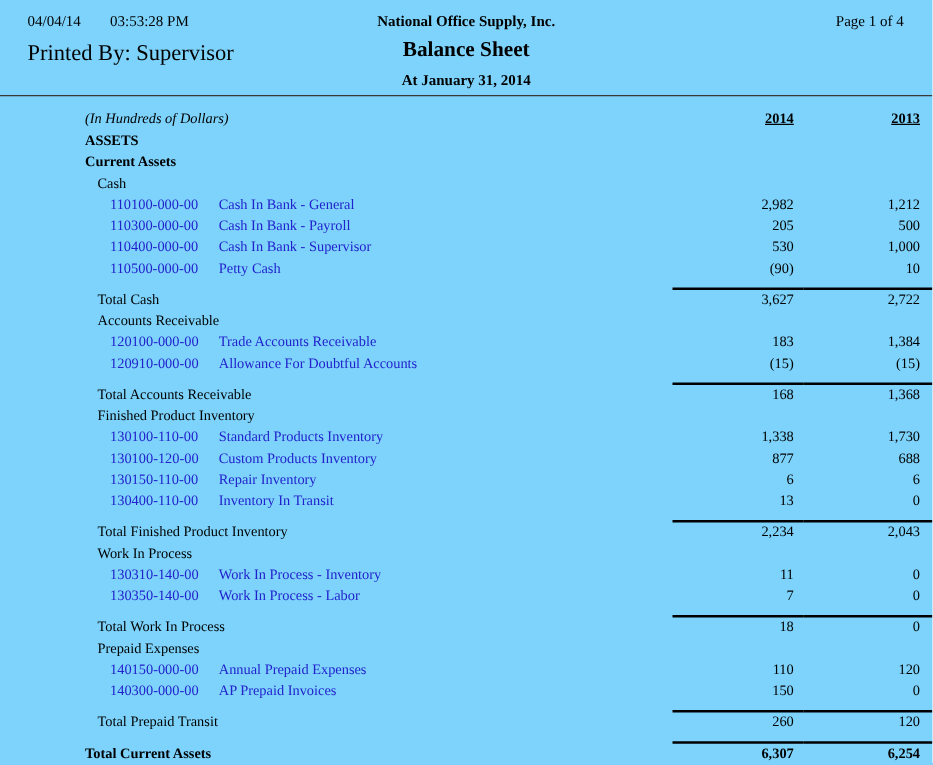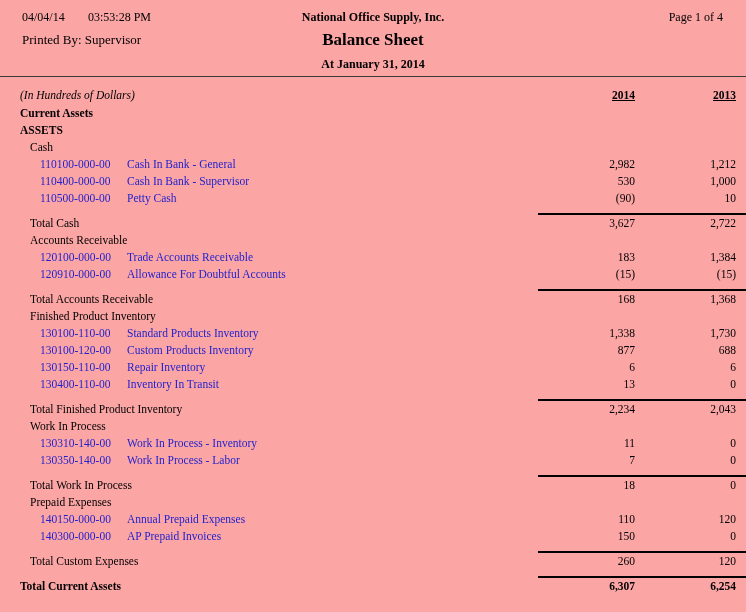--- a/index.html
+++ b/index.html
@@ -1,41 +1,42 @@
 <!DOCTYPE html>
 <html style="--link-blue: #2222cc;"><head>
 <meta charset="utf-8">
 <style>
   html, body { margin:0; padding:0; background:#ffffff; }
   .page {
     position:relative;
     width:746px; height:612px;
-    background:#fca5a5;
+    background:#7dd3fc;
     font-family:"Liberation Serif","DejaVu Serif",serif;
     color:#000;
     overflow:hidden;
     box-sizing:border-box;
   }
   
   .hdr { position:relative; height:76px; border-bottom:1px solid #3a3a3a; }
   .hdr-date    { position:absolute; left:22px;  top:10px; font-size:12px; }
   .hdr-time    { position:absolute; left:88px;  top:10px; font-size:12px; }
-  .hdr-printed { position:absolute; left:22px;  top:32px; font-size:13px; }
+  .hdr-printed { position:absolute; left:22px;  top:32px; font-size:18px; }
   .hdr-company { position:absolute; left:0; right:0; top:10px; text-align:center; font-weight:bold; font-size:12px; }
   .hdr-title   { position:absolute; left:0; right:0; top:30px; text-align:center; font-weight:bold; font-size:17px; }
   .hdr-sub     { position:absolute; left:0; right:0; top:57px; text-align:center; font-weight:bold; font-size:12px; }
   .hdr-page    { position:absolute; right:23px;  top:10px; font-size:12px; }
 
   
   .body-wrap { padding-top:8px; }
   .row {
     display:grid;
     grid-template-columns: 1fr 105px 103px;
     height:17px; line-height:17px;
     font-size:11.5px;
+    padding-left:48px;
   }
   .row.hdr-row { height:20px; line-height:20px; }
   .c1 { white-space:nowrap; overflow:hidden; }
   .c2, .c3 { text-align:right; white-space:nowrap; }
   .c2 { padding-right:8px; }
   .c3 { padding-right:10px; }
   .ind0 { padding-left:20px; }
   .ind1 { padding-left:30px; }
   .indacct { padding-left:40px; }
   .bold { font-weight:bold; }
@@ -64,43 +65,50 @@
 
   <div class="body-wrap">
 
     <div class="row hdr-row">
       <div class="c1 ind0 italic">(In Hundreds of Dollars)</div>
       <div class="c2"><span class="yearhead">2014</span></div>
       <div class="c3"><span class="yearhead">2013</span></div>
     </div>
 
     <div class="row">
+      <div class="c1 ind0 bold">ASSETS</div>
+      <div class="c2"></div>
+        <div class="c3"></div>
+    </div>
+
+    <div class="row">
       <div class="c1 ind0 bold">Current Assets</div>
       <div class="c2"></div>
         <div class="c3"></div>
     </div>
 
-    <div class="row">
-      <div class="c1 ind0 bold">ASSETS</div>
-      <div class="c2"></div>
-        <div class="c3"></div>
-    </div>
-
     <div id="sections">
         <div class="row">
     <div class="c1 ind1">Cash</div>
     <div class="c2"></div>
           <div class="c3"></div>
         </div>
         <div class="row">
       <div class="c1 indacct">
         <span class="acct-num">110100-000-00</span><span class="acct-name">Cash In Bank - General</span>
       </div>
       <div class="c2">2,982</div>
       <div class="c3">1,212</div>
+        </div>
+        <div class="row">
+      <div class="c1 indacct">
+        <span class="acct-num">110300-000-00</span><span class="acct-name">Cash In Bank - Payroll</span>
+      </div>
+      <div class="c2">205</div>
+      <div class="c3">500</div>
         </div>
         <div class="row">
       <div class="c1 indacct">
         <span class="acct-num">110400-000-00</span><span class="acct-name">Cash In Bank - Supervisor</span>
       </div>
       <div class="c2">530</div>
       <div class="c3">1,000</div>
         </div>
         <div class="row">
       <div class="c1 indacct">
@@ -238,21 +246,21 @@
       </div>
       <div class="c2">150</div>
       <div class="c3">0</div>
         </div>
         <div class="row rule-row">
     <div class="c1"></div>
           <div class="c2"></div>
           <div class="c3"></div>
         </div>
         <div class="row">
-    <div class="c1 ind1">Total Custom Expenses</div>
+    <div class="c1 ind1">Total Prepaid Transit</div>
     <div class="c2">260</div>
     <div class="c3">120</div>
         </div>
       </div>
 
     <div class="row rule-row thick">
       <div class="c1"></div>
         <div class="c2"></div>
         <div class="c3"></div>
     </div>

